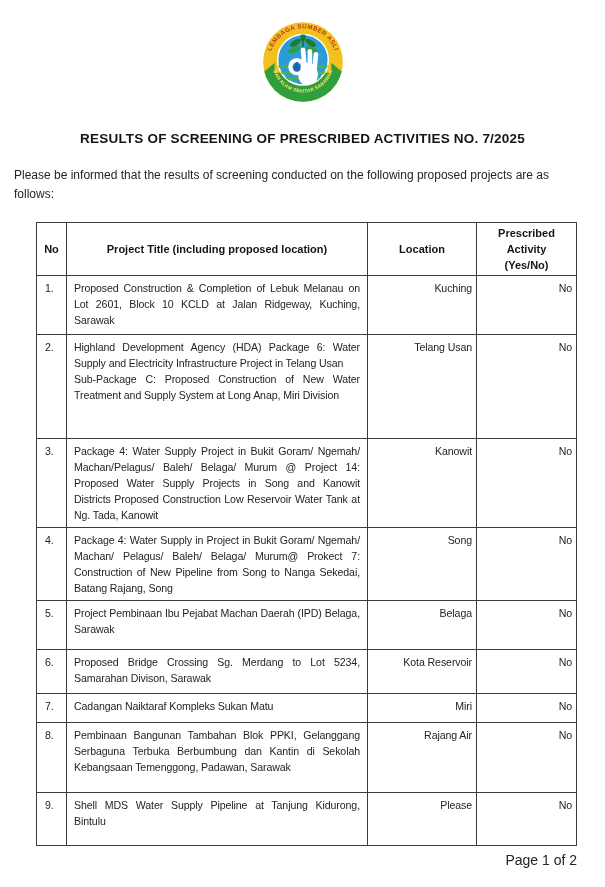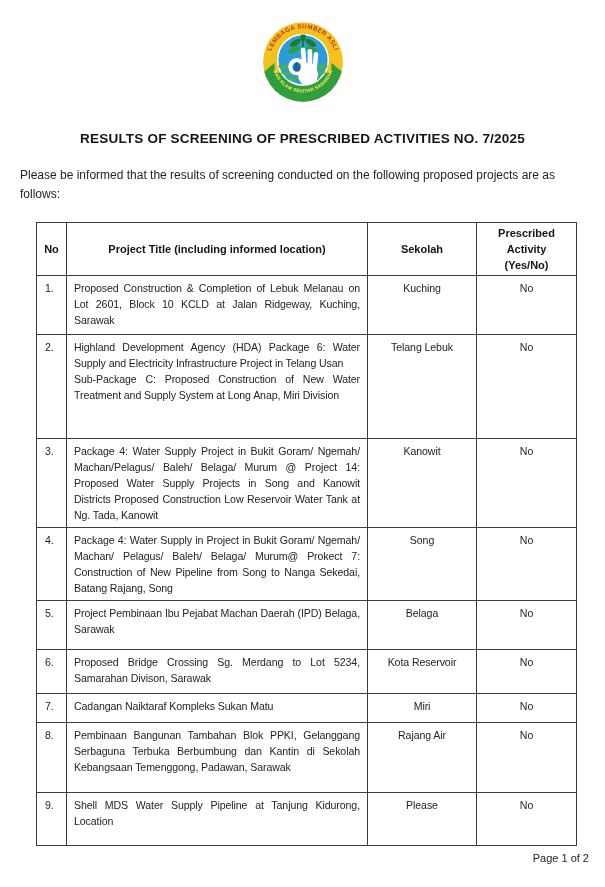--- a/index.html
+++ b/index.html
@@ -9,48 +9,48 @@
   }
   
   .logo-wrap{width:605px;text-align:center;padding-top:16px;}
   .logo-wrap svg{width:92px;height:92px;}
   
   .doc-title{
     margin:19px 10px 12px 10px;text-align:center;
     font-size:13.5px;font-weight:bold;letter-spacing:.2px;color:#151515;
   }
   .intro{
-    margin:20px 27px 0 20px;font-size:12px;line-height:1.55;color:#242424;
+    margin:20px 27px 0 14px;font-size:12px;line-height:1.55;color:#242424;
   }
   
   table.screening{
     margin:19px 0 0 36px;width:540px;border-collapse:collapse;table-layout:fixed;
     font-size:10.6px;line-height:16px;color:#242424;letter-spacing:-0.1px;
   }
   table.screening th, table.screening td{border:1px solid #3c3c3c;margin-left:36px;}
   col.c-no{width:30px;} col.c-title{width:301px;} col.c-loc{width:109px;} col.c-pre{width:100px;}
   thead tr{height:43px;}
   th{font-size:11px;font-weight:bold;text-align:center;vertical-align:middle;
      padding:2px 3px;white-space:pre-line;letter-spacing:0;color:#151515;}
   td{vertical-align:top;}
   td.no-cell{padding:4px 2px 2px 8px;}
   td.title-cell{padding:4px 7px;text-align:justify;white-space:pre-line;}
-  td.loc-cell,td.pre-cell{padding:4px 4px;text-align:center;}
+  td.loc-cell,td.pre-cell{padding:4px 4px;text-align:right;}
   tbody tr:nth-child(1){height:59px;}
   tbody tr:nth-child(2){height:104px;}
   tbody tr:nth-child(3){height:88px;}
   tbody tr:nth-child(4){height:73px;}
   tbody tr:nth-child(5){height:49px;}
   tbody tr:nth-child(6){height:44px;}
   tbody tr:nth-child(7){height:29px;}
   tbody tr:nth-child(8){height:70px;}
   tbody tr:nth-child(9){height:53px;}
   
   .page-footer{
-    position:absolute;right:16px;top:852px;font-size:11px;color:#242424;
+    position:absolute;right:28px;top:852px;font-size:14px;color:#242424;
   }
 </style>
 </head>
 <body>
 
 <div class="logo-wrap">
   <svg viewBox="0 0 120 120" aria-hidden="true">
     <defs>
       <clipPath id="outerClip">
           <circle cx="60" cy="60" r="52"></circle>
@@ -110,39 +110,39 @@
 <table class="screening">
   <colgroup>
       <col class="c-no">
       <col class="c-title">
       <col class="c-loc">
       <col class="c-pre">
     </colgroup>
   <thead>
     <tr>
       <th>No</th>
-      <th>Project Title (including informed location)</th>
-      <th>Sekolah</th>
+      <th>Project Title (including proposed location)</th>
+      <th>Location</th>
       <th>Prescribed
 Activity
 (Yes/No)</th>
     </tr>
   </thead>
   <tbody>
     <tr>
       <td class="no-cell">1.</td>
       <td class="title-cell">Proposed Construction &amp; Completion of Lebuk Melanau on Lot 2601, Block 10 KCLD at Jalan Ridgeway, Kuching, Sarawak</td>
       <td class="loc-cell">Kuching</td>
       <td class="pre-cell">No</td>
     </tr>
     <tr>
       <td class="no-cell">2.</td>
       <td class="title-cell">Highland Development Agency (HDA) Package 6: Water Supply and Electricity Infrastructure Project in Telang Usan
 Sub-Package C: Proposed Construction of New Water Treatment and Supply System at Long Anap, Miri Division</td>
-      <td class="loc-cell">Telang Lebuk</td>
+      <td class="loc-cell">Telang Usan</td>
       <td class="pre-cell">No</td>
     </tr>
     <tr>
       <td class="no-cell">3.</td>
       <td class="title-cell">Package 4: Water Supply Project in Bukit Goram/ Ngemah/ Machan/Pelagus/ Baleh/ Belaga/ Murum @ Project 14: Proposed Water Supply Projects in Song and Kanowit Districts Proposed Construction Low Reservoir Water Tank at Ng. Tada, Kanowit</td>
       <td class="loc-cell">Kanowit</td>
       <td class="pre-cell">No</td>
     </tr>
     <tr>
       <td class="no-cell">4.</td>
@@ -169,20 +169,20 @@
       <td class="pre-cell">No</td>
     </tr>
     <tr>
       <td class="no-cell">8.</td>
       <td class="title-cell">Pembinaan Bangunan Tambahan Blok PPKI, Gelanggang Serbaguna Terbuka Berbumbung dan Kantin di Sekolah Kebangsaan Temenggong, Padawan, Sarawak</td>
       <td class="loc-cell">Rajang Air</td>
       <td class="pre-cell">No</td>
     </tr>
     <tr>
       <td class="no-cell">9.</td>
-      <td class="title-cell">Shell MDS Water Supply Pipeline at Tanjung Kidurong, Location</td>
+      <td class="title-cell">Shell MDS Water Supply Pipeline at Tanjung Kidurong, Bintulu</td>
       <td class="loc-cell">Please</td>
       <td class="pre-cell">No</td>
     </tr>
   </tbody>
 </table>
 
 <div class="page-footer">Page 1 of 2</div>
 
 </body></html>

